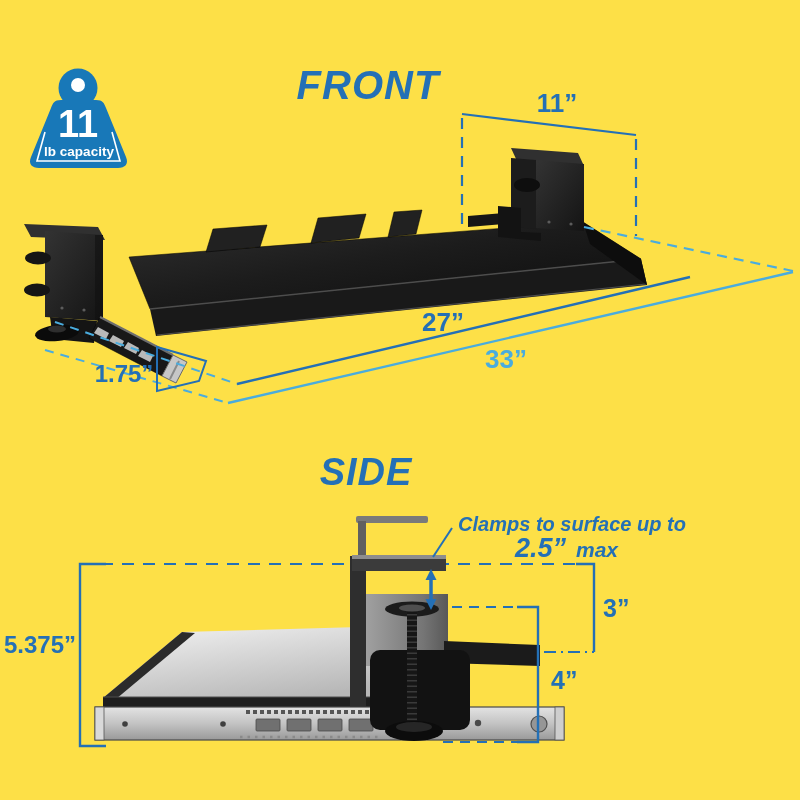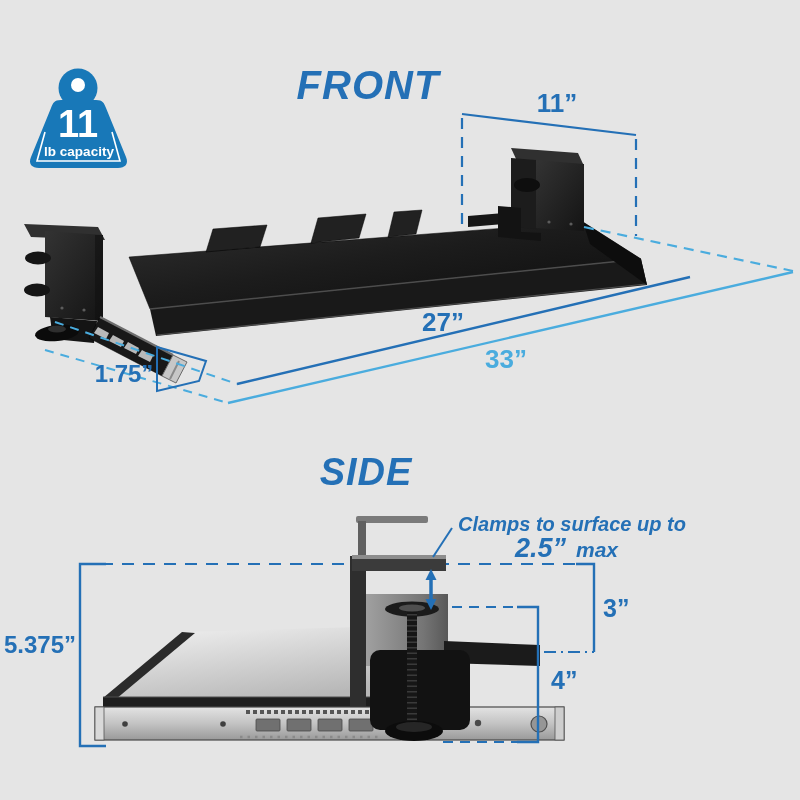--- a/index.html
+++ b/index.html
@@ -1,16 +1,16 @@
 <!DOCTYPE html>
 <html><head>
 <meta charset="utf-8">
 <style>
   html,body{margin:0;padding:0;background:#ffffff;}
-  #stage{position:relative;width:800px;height:800px;background:#e5e5e5;overflow:hidden;
+  #stage{position:relative;width:800px;height:800px;background:#fde047;overflow:hidden;
          font-family:"Liberation Sans", sans-serif;}
   svg text{font-family:"Liberation Sans", sans-serif;}
   .dimlabel{font-weight:bold;}
   .title{font-weight:bold;font-style:italic;letter-spacing:1px;}
   .note{font-weight:bold;font-style:italic;}
 </style>
 </head>
 <body>
 
 <div id="stage">

